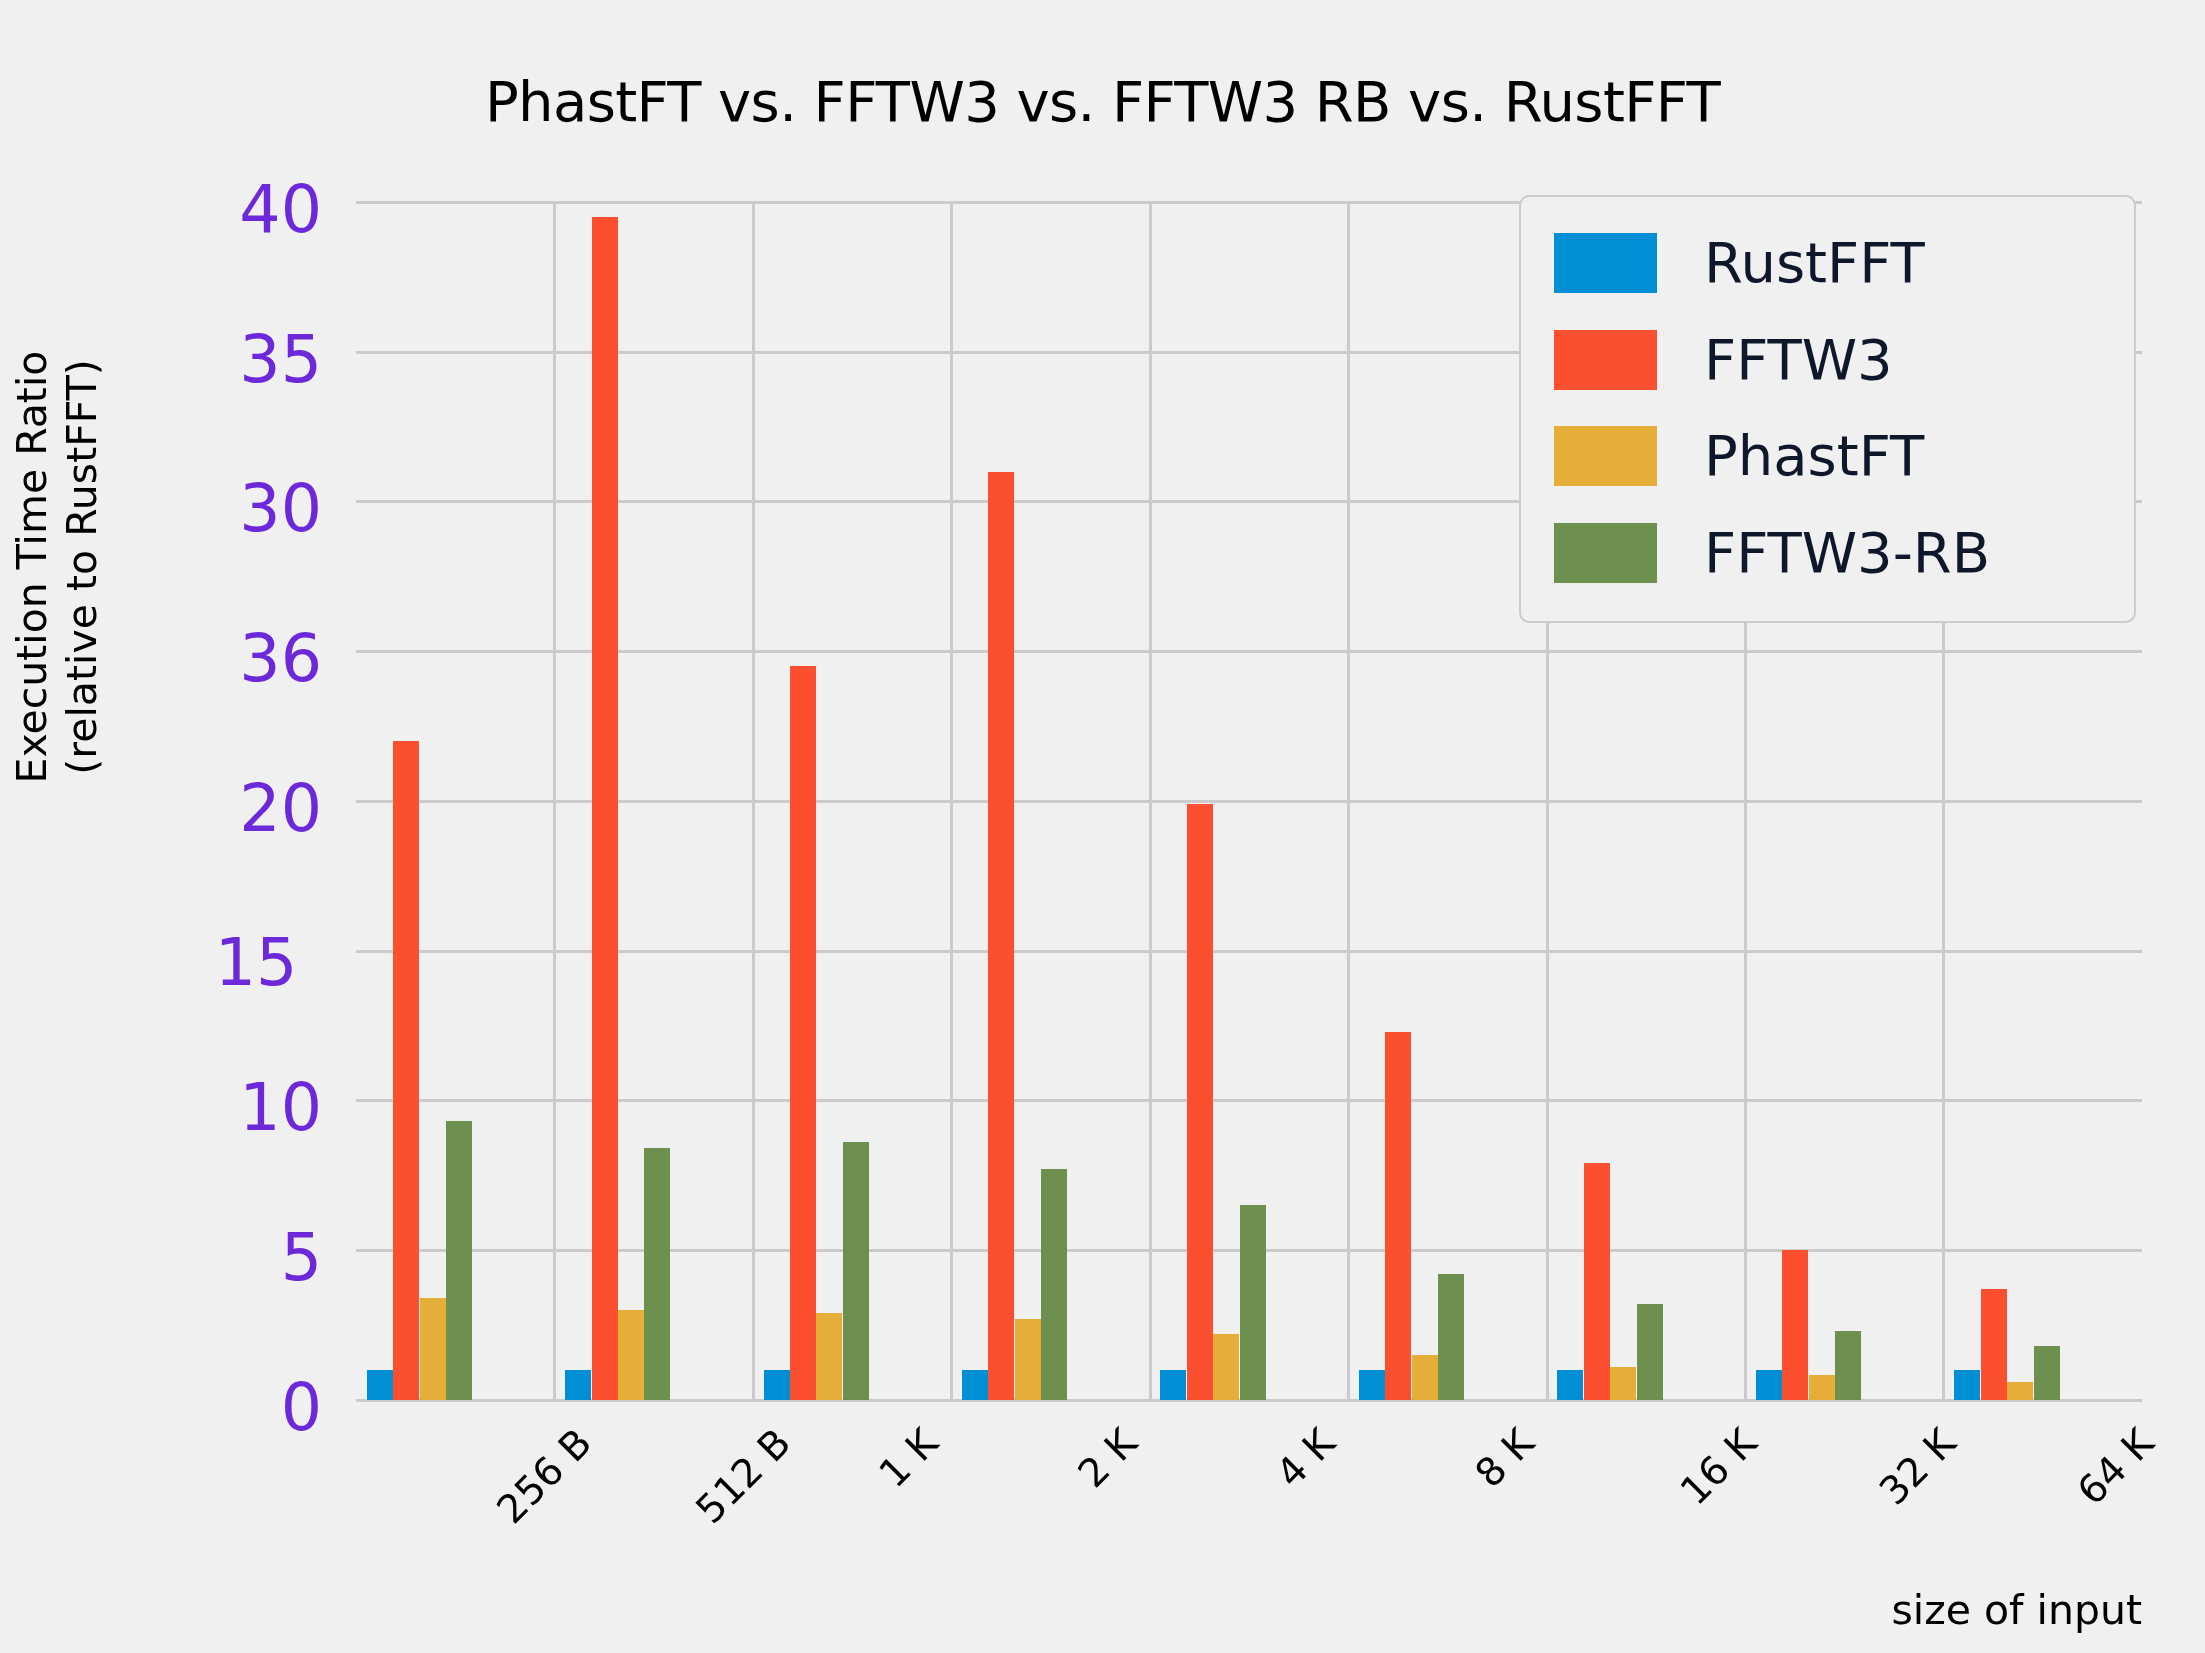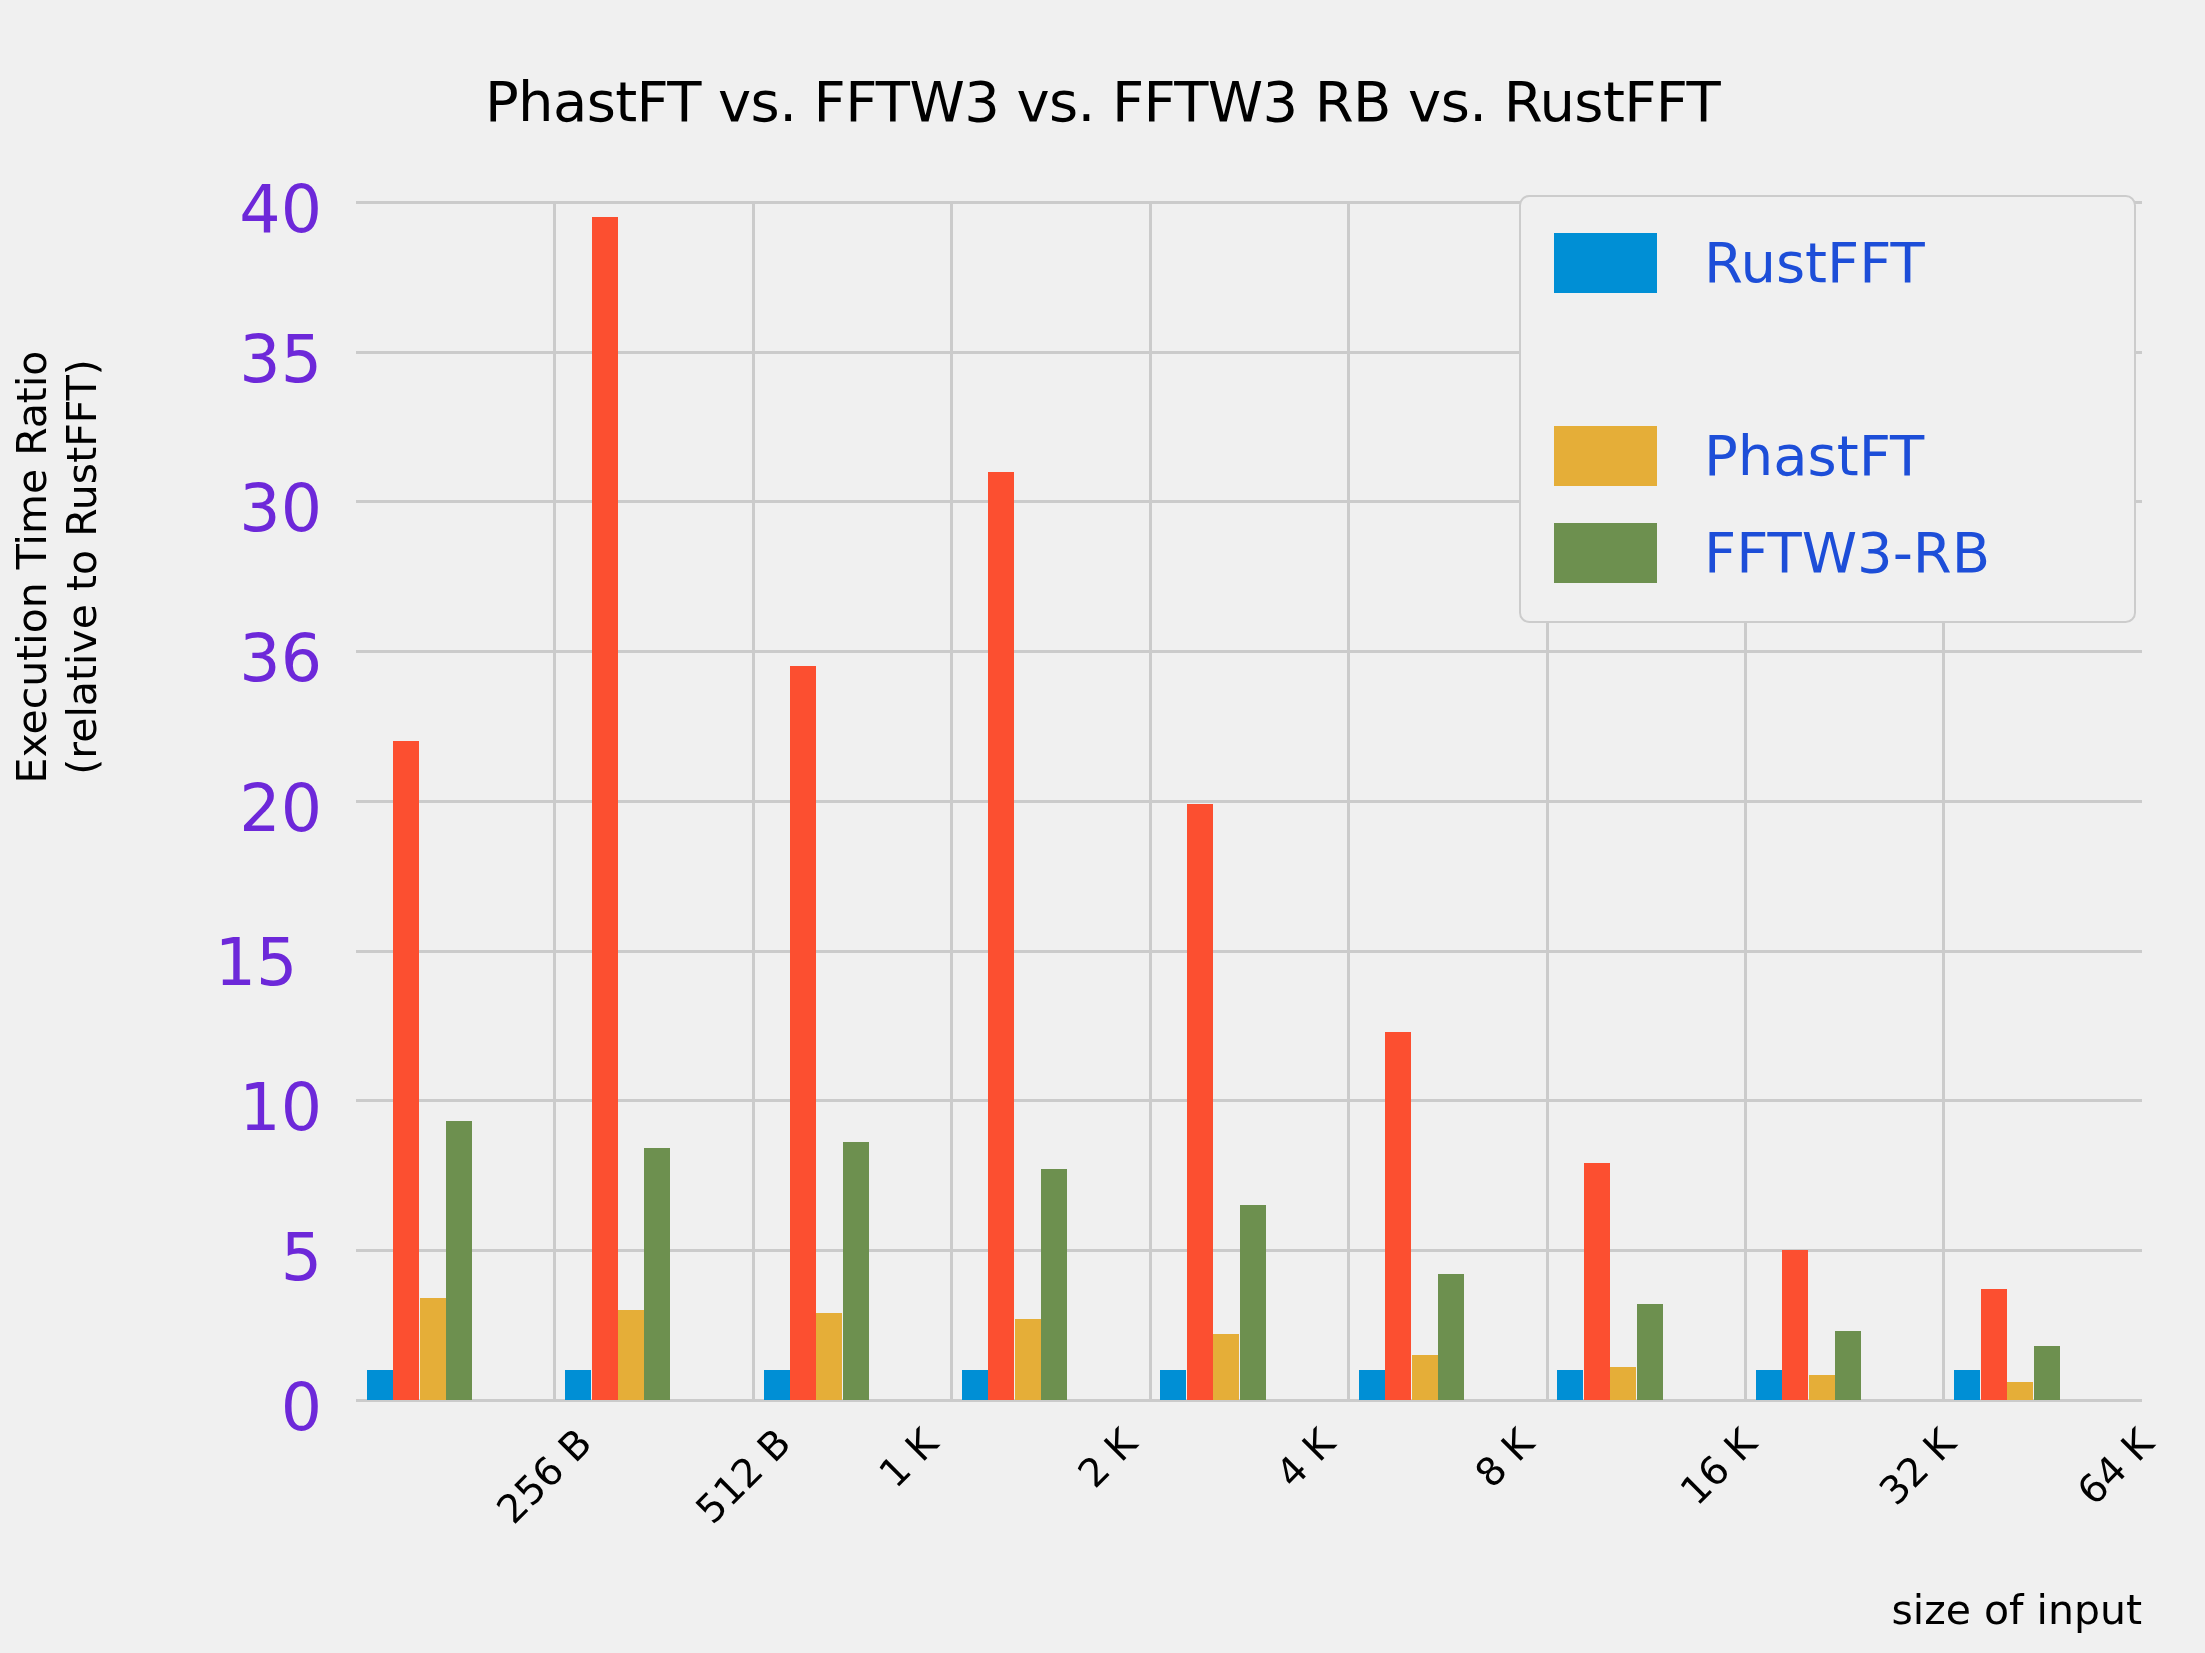--- a/index.html
+++ b/index.html
@@ -146,21 +146,21 @@
   }
   .legend-swatch {
     width: 103px;
     height: 60px;
     flex: 0 0 auto;
   }
   .legend-text {
     margin-left: 47px;
     font-size: 56px;
     line-height: 1;
-    color: #1d4ed8;
+    color: #0f172a;
     white-space: nowrap;
   }
 </style>
 </head>
 <body>
 
 <div id="figure">
 
   <div id="chart-title">PhastFT vs. FFTW3 vs. FFTW3 RB vs. RustFFT</div>
 
@@ -255,20 +255,24 @@
       <div class="xtick-label" style="left: 2045px;">64 K</div>
     </div>
 
   <div id="xlabel">size of input</div>
 
   <div id="legend">
       <div class="legend-row" style="top: 26.4px;">
         <div class="legend-swatch" style="background: rgb(0, 143, 213);"></div>
         <div class="legend-text">RustFFT</div>
       </div>
+      <div class="legend-row" style="top: 123px;">
+        <div class="legend-swatch" style="background: rgb(252, 79, 48);"></div>
+        <div class="legend-text">FFTW3</div>
+      </div>
       <div class="legend-row" style="top: 219px;">
         <div class="legend-swatch" style="background: rgb(229, 174, 56);"></div>
         <div class="legend-text">PhastFT</div>
       </div>
       <div class="legend-row" style="top: 316px;">
         <div class="legend-swatch" style="background: rgb(109, 144, 79);"></div>
         <div class="legend-text">FFTW3-RB</div>
       </div>
     </div>
 

